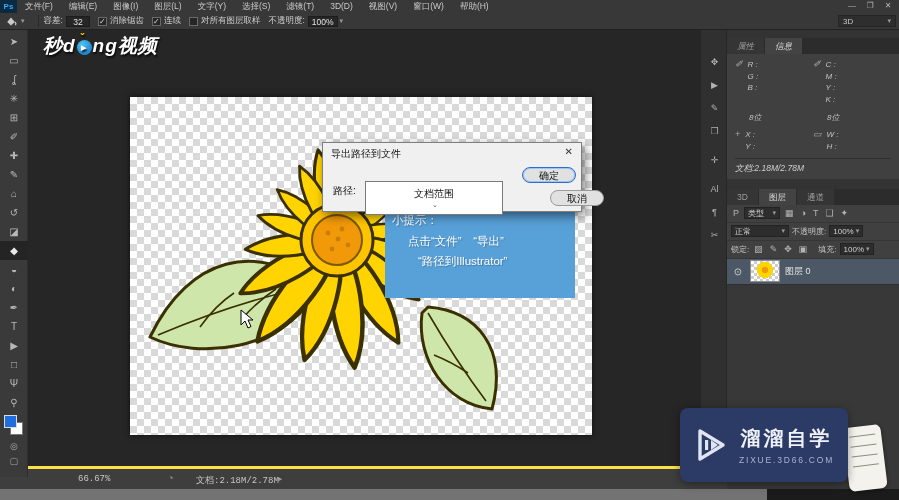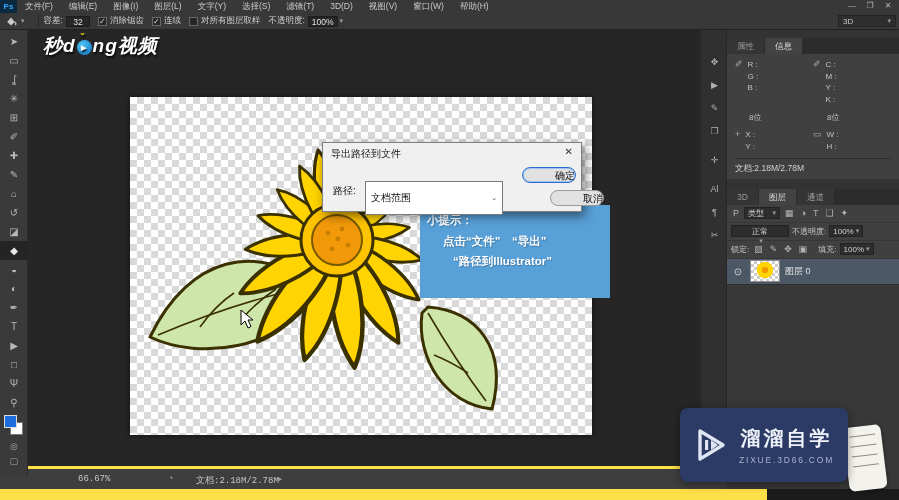--- a/index.html
+++ b/index.html
@@ -1,18 +1,18 @@
 <!DOCTYPE html>
 <html style="--tooltip-blue: #58a0d8; --ok-border: #2a6fd0; --fg-swatch: #1e6ee0; --bg-swatch: #ffffff; --wm-blue: #2c3a66; --petal-yellow: #ffd400; --flower-center: #f2990a; --flower-center-rim: #ffc400; --leaf-green: #cfe6ab; --outline-dark: #3a3000;"><head>
 <meta charset="utf-8">
 <style>
   * { margin:0; padding:0; box-sizing:border-box; }
   html,body { width:899px; height:500px; overflow:hidden; background:#1b1b1b;
     font-family:"Liberation Sans", sans-serif; }
-  #stage { position:relative; width:767px; height:500px; background:#fde047; }
+  #stage { position:relative; width:767px; height:500px; background:#737373; }
 
   
   .menubar { position:absolute; left:0; top:0; width:899px; height:13px;
     background:#383838; display:flex; align-items:center; z-index:40; }
   .ps-logo { width:17px; height:13px; background:#0c2a3f; color:#31a8ff;
     font-size:8px; font-weight:bold; display:flex; align-items:center; justify-content:center; }
   .menu-item { font-size:8.5px; color:#c9c9c9; padding:8px 8px; line-height:13px; white-space:nowrap; }
   .win-controls { position:absolute; right:2px; top:0; display:flex; }
   .win-btn { width:18px; height:12px; color:#b6b6b6; font-size:8px; text-align:center; line-height:12px; }
 
@@ -70,67 +70,67 @@
   .cursor { position:absolute; left:110px; top:212px; z-index:3; }
 
   
   .dialog { position:absolute; left:322px; top:112px; width:260px; height:70px;
     background:#f0f0f0; border:1px solid #7f7f7f; box-shadow:3px 4px 10px rgba(0,0,0,.5);
     z-index:30; font-size:10px; color:#111; }
   .dlg-title { position:absolute; left:8px; top:4px; }
   .dlg-close { position:absolute; right:8px; top:3px; color:#333; font-size:10px; }
   .dlg-path-label { position:absolute; left:10px; top:41px; }
   .dlg-combo { position:absolute; left:42px; top:38px; width:138px; height:16px; background:#fff;
-    border:1px solid #7a7a7a; display:flex; align-items:center; justify-content:space-between;
-    padding:16px 5px; }
+    border:1px solid #7a7a7a; display:flex; align-items:center; justify-content:center;
+    padding:16px 5px;flex-direction:column; }
   .dlg-combo .chev { color:#555; }
   .dlg-btn { position:absolute; left:199px; width:54px; height:16px; background:#e1e1e1;
-    text-align:right; line-height:15px;border-radius:8px; }
+    text-align:center; line-height:15px;border-radius:8px; }
   .dlg-ok { top:24px; border:1px solid var(--ok-border); box-shadow:0 0 0 1px #9ec3ef inset; }
   .dlg-cancel { top:47px; border:1px solid #9a9a9a;margin-left:28px; }
 
   
   .tooltip { position:absolute; left:357px; top:175px; width:190px; height:93px;
-    background:var(--tooltip-blue); z-index:20; color:#fff; font-weight:bold;
-    font-size:11.5px; padding:5px 7px; text-shadow:1px 1px 1px rgba(0,0,0,.25); line-height:1.8;margin-left:35px; }
+    background:var(--tooltip-blue); z-index:20; color:#fff; font-weight:normal;
+    font-size:11.5px; padding:5px 7px; text-shadow:1px 1px 1px rgba(0,0,0,.25); line-height:1.8; }
   .tt-l2 { padding-left:16px; }
   .tt-l3 { padding-left:26px; }
   .tt-l4 { padding-left:0px; }
 
   
   .dock { position:absolute; left:700px; top:0; width:27px; height:447px;
     background:#303030; border-left:1px solid #262626; border-right:1px solid #262626;
     padding-top:20px; z-index:10; }
   .dock-icon { width:27px; height:23px; color:#b2b2b2; font-size:9px; display:flex;
     align-items:center; justify-content:center; }
   .dock-div { height:6px; }
 
   
   .panels { position:absolute; left:727px; top:0; width:172px; height:447px; background:#333; z-index:9; }
   .tabbar { height:16px; background:#2c2c2c; display:flex; font-size:8.5px; }
   .tab { padding:0 10px; line-height:16px; color:#9c9c9c; background:#353535; margin-right:1px; }
   .tab.active { background:#434343; color:#dcdcdc; }
-  .info-panel { margin-top:8px; }
+  .info-panel { margin-top:8px;font-style:italic; }
   .info-body { background:#404040; padding:5px 8px 4px 8px; font-size:8px; color:#c2c2c2; }
   .info-grid { display:grid; grid-template-columns:1fr 1fr; row-gap:4px; }
   .info-cell { display:flex; gap:5px; }
   .info-glyph { color:#a9a9a9; font-size:9px; }
   .info-lines div { line-height:1.45; }
   .bit8 { margin:3px 0 2px 14px; }
   .info-div { border-top:1px solid #2e2e2e; margin:5px 0 4px 0; }
   .doc-line { font-size:8.5px; color:#cfcfcf; }
   .hint { padding-top:5px; color:#b2b2b2; line-height:1.5; }
 
   .layers-panel { margin-top:10px; }
   .lp-row { height:18px; background:#404040; display:flex; align-items:center;
     font-size:8px; color:#c2c2c2; padding:0 4px; gap:3px; border-bottom:1px solid #363636; }
   .lp-chipbox { background:#2d2d2d; border:1px solid #232323; height:12px;
     display:flex; align-items:center; justify-content:space-between; padding:0 3px; color:#d0d0d0; }
   .kind-box { width:36px; }
-  .blend-box { width:58px;flex-direction:column; }
+  .blend-box { width:58px; }
   .val-box { width:34px; }
   .lp-icon { color:#b4b4b4; font-size:9px; padding:0 2px; }
   .layer-row { height:26px; background:#4c5866; display:flex; align-items:center;
     gap:5px; padding:0 4px; border-bottom:1px solid #2f2f2f; }
   .eye { color:#cfcfcf; font-size:10px; width:14px; text-align:center; }
   .thumb { width:30px; height:22px; border:1px solid #8e8e8e; background-color:#fff;
     background-image:
       radial-gradient(circle at 50% 45%, #f09c00 0 3px, #ffd400 3px 8px, rgba(0,0,0,0) 8px),
       linear-gradient(45deg,#ccc 25%,transparent 25%,transparent 75%,#ccc 75%),
       linear-gradient(45deg,#ccc 25%,transparent 25%,transparent 75%,#ccc 75%);

